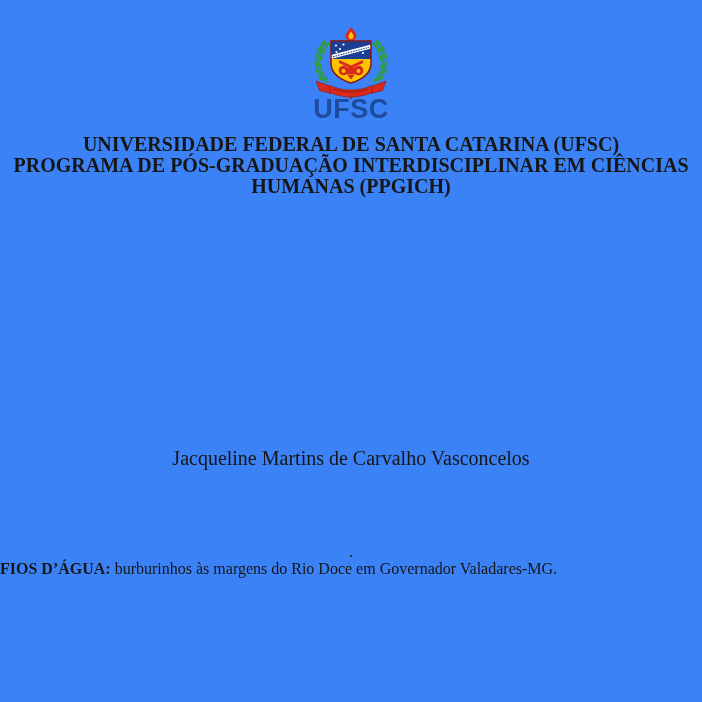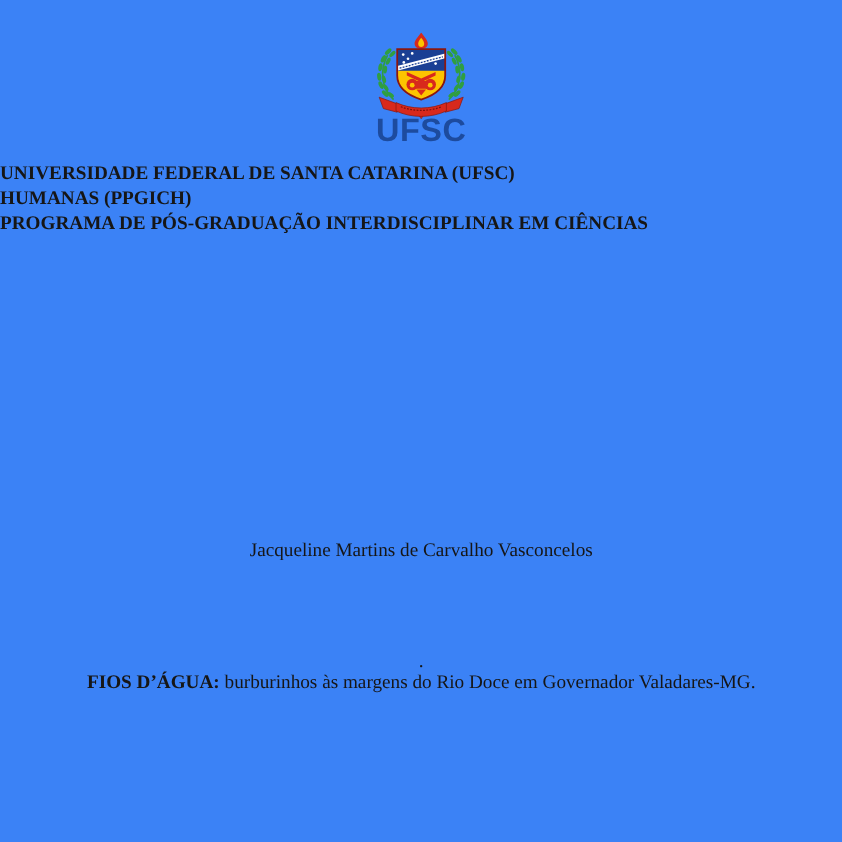--- a/index.html
+++ b/index.html
@@ -7,33 +7,33 @@
     position:relative;width:702px;height:702px;background:#3b82f6;overflow:hidden;
     font-family:"Liberation Serif","DejaVu Serif",serif;color:#161616;
   }
   .logo{
     position:absolute;top:27px;left:50%;transform:translateX(-50%);
     width:96px;height:94px;
   }
   .logo svg{display:block;width:96px;height:94px;}
   .header{
     position:absolute;top:134px;left:0;width:100%;
-    font-weight:700;font-size:16px;line-height:21px;
+    text-align:center;font-weight:700;font-size:20px;line-height:21px;
   }
   .author{
     position:absolute;top:448px;left:0;width:100%;
-    text-align:center;font-size:16px;line-height:21px;
+    text-align:center;font-size:20px;line-height:21px;
   }
   .sep-dot{
     position:absolute;top:541px;left:0;width:100%;
     text-align:center;font-size:16px;line-height:21px;
   }
   .title{
     position:absolute;top:558px;left:0;width:100%;
-    text-align:center;font-size:16px;line-height:21px;white-space:nowrap;
+    font-size:16px;line-height:21px;white-space:nowrap;
   }
   .title .lead{font-weight:700;}
 </style>
 </head>
 <body>
 
 <div class="page">
 
   <div class="logo">
     <svg viewBox="0 0 96 94" xmlns="http://www.w3.org/2000/svg">
@@ -92,22 +92,22 @@
         <circle cx="55.5" cy="44" r="2" fill="#fdc400"></circle>
         <path d="M28,14 L68,14 L68,36 C68,46 59,52.5 48,56 C37,52.5 28,46 28,36 Z" fill="none" stroke="#8a1710" stroke-width="1.5"></path>
       </g>
 
       <text x="48" y="90.5" text-anchor="middle" font-family="'Liberation Sans','DejaVu Sans',sans-serif" font-weight="bold" font-size="27" letter-spacing="0.5" fill="#1d4b9e">UFSC</text>
     </svg>
   </div>
 
   <div class="header">
     <div>UNIVERSIDADE FEDERAL DE SANTA CATARINA (UFSC)</div>
+    <div>PROGRAMA DE PÓS-GRADUAÇÃO INTERDISCIPLINAR EM CIÊNCIAS</div>
     <div>HUMANAS (PPGICH)</div>
-    <div>PROGRAMA DE PÓS-GRADUAÇÃO INTERDISCIPLINAR EM CIÊNCIAS</div>
   </div>
 
   <div class="author">Jacqueline Martins de Carvalho Vasconcelos</div>
 
   <div class="sep-dot">.</div>
 
   <div class="title">
     <span class="lead">FIOS D’ÁGUA:</span>
     <span>burburinhos às margens do Rio Doce em Governador Valadares-MG.</span>
   </div>

